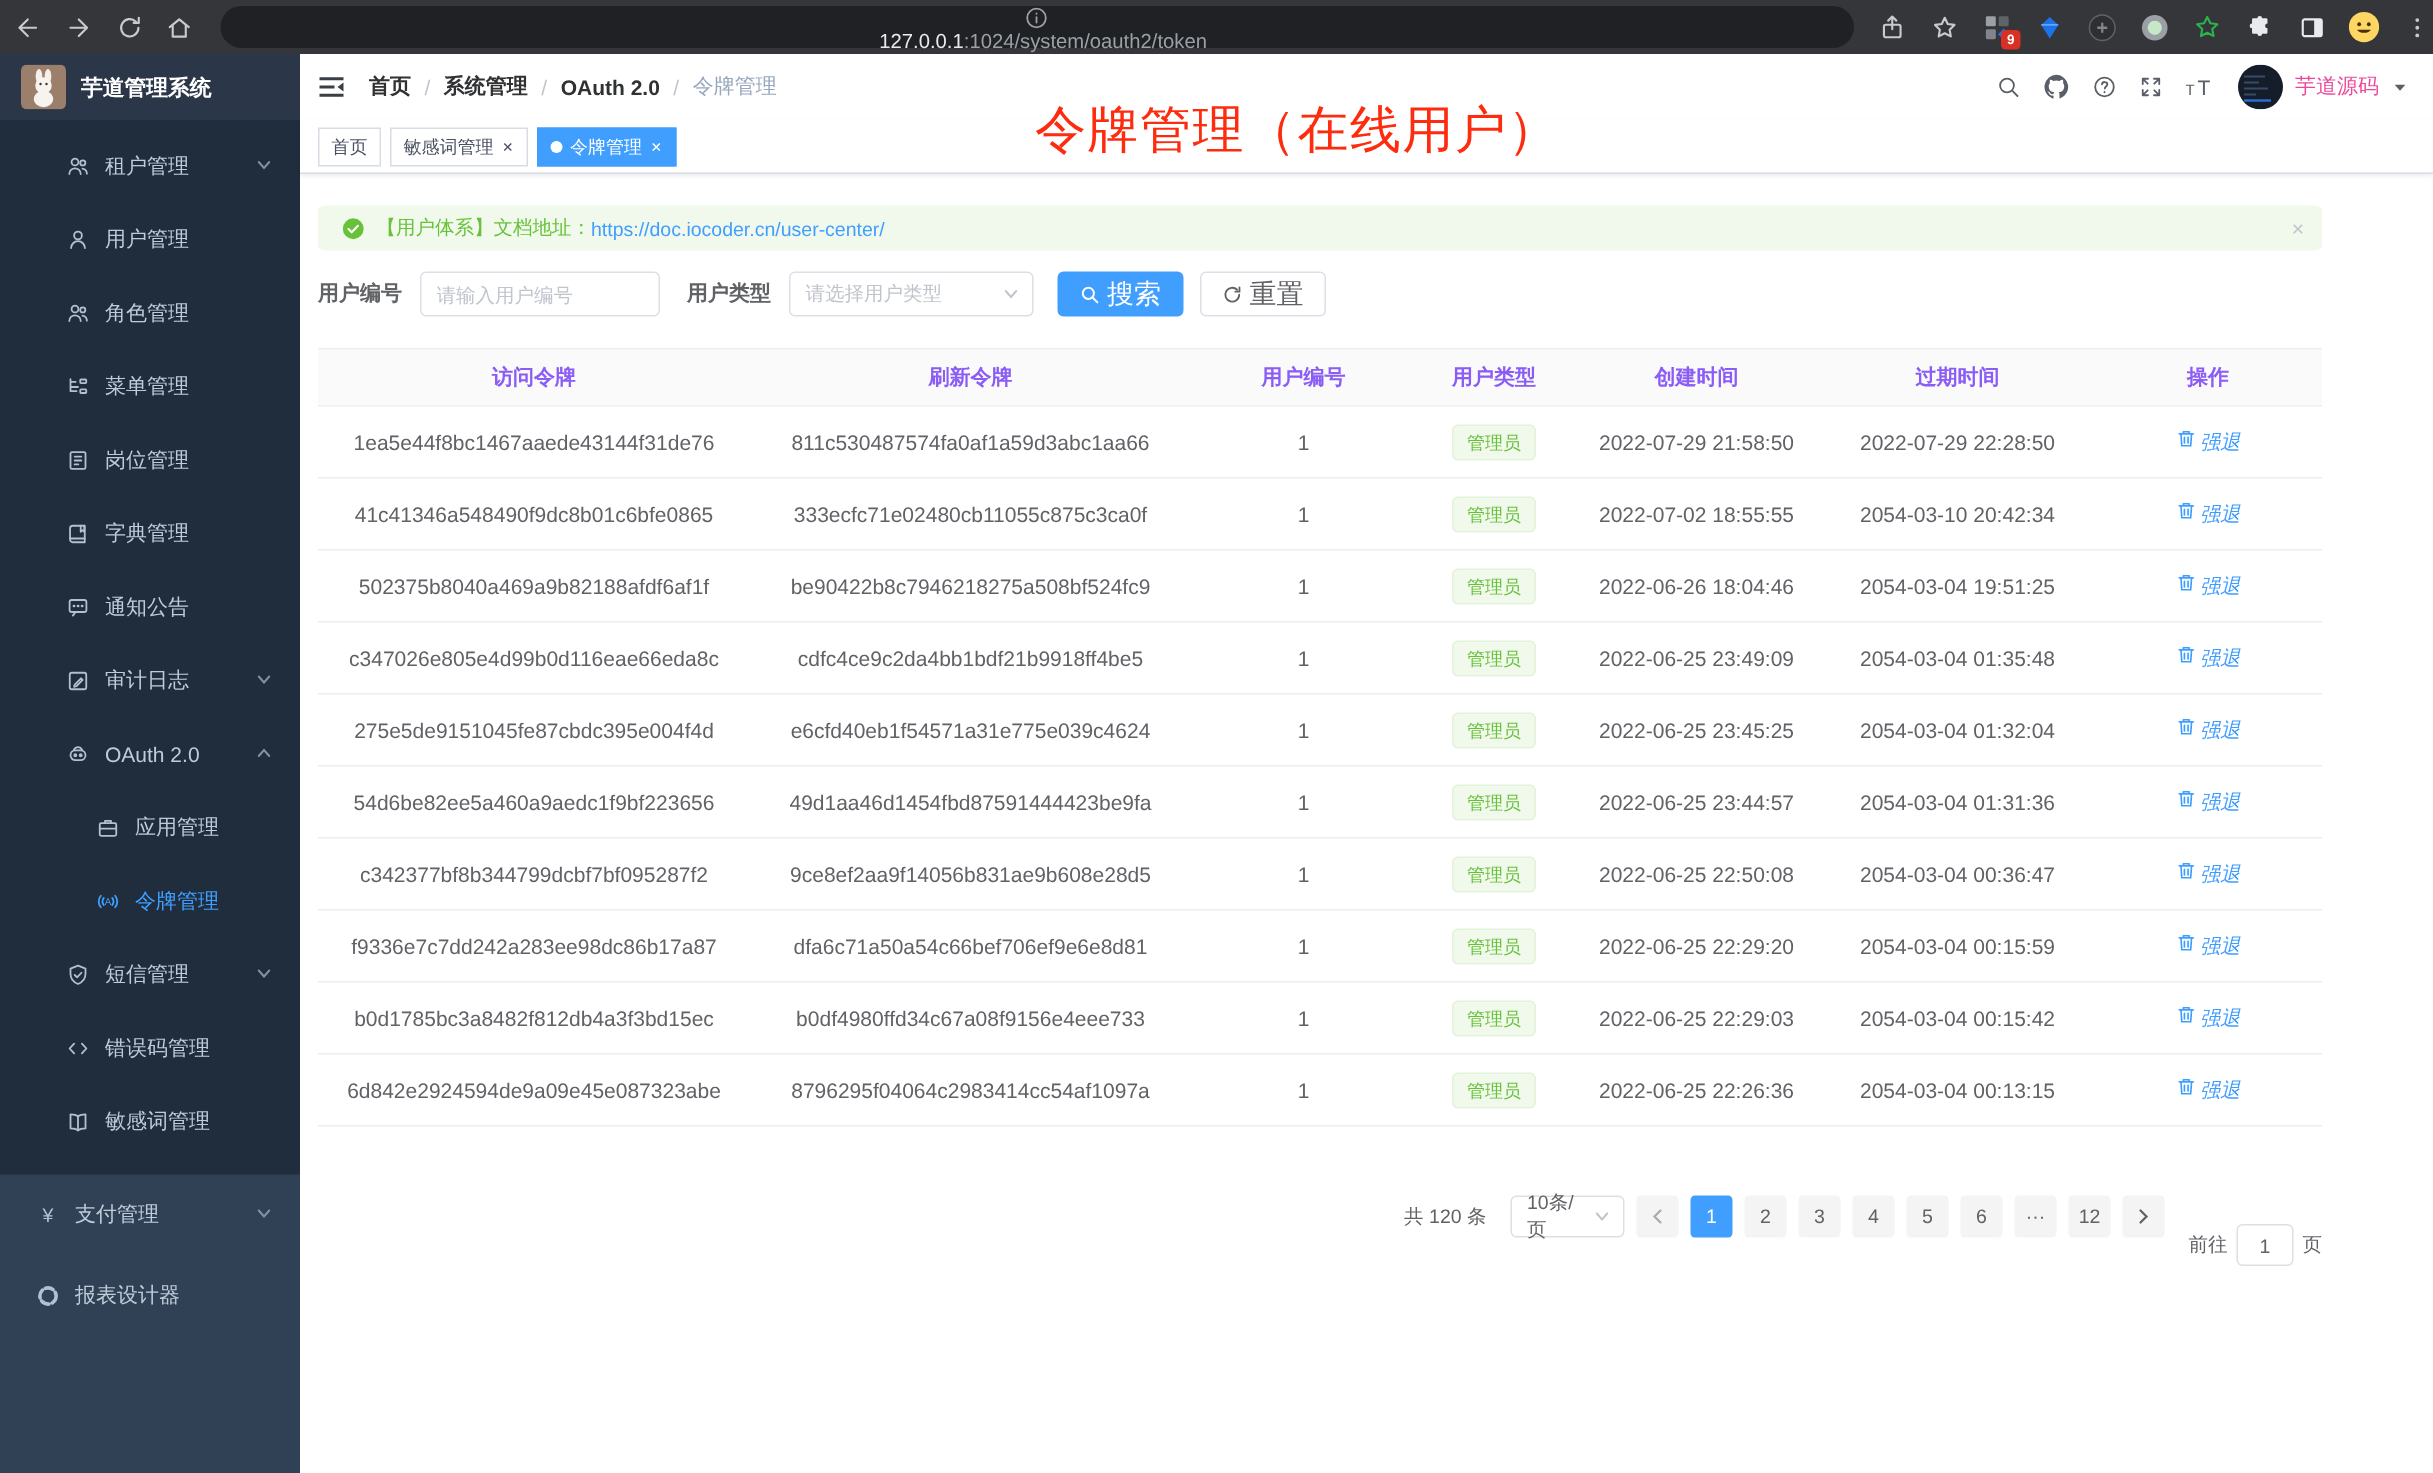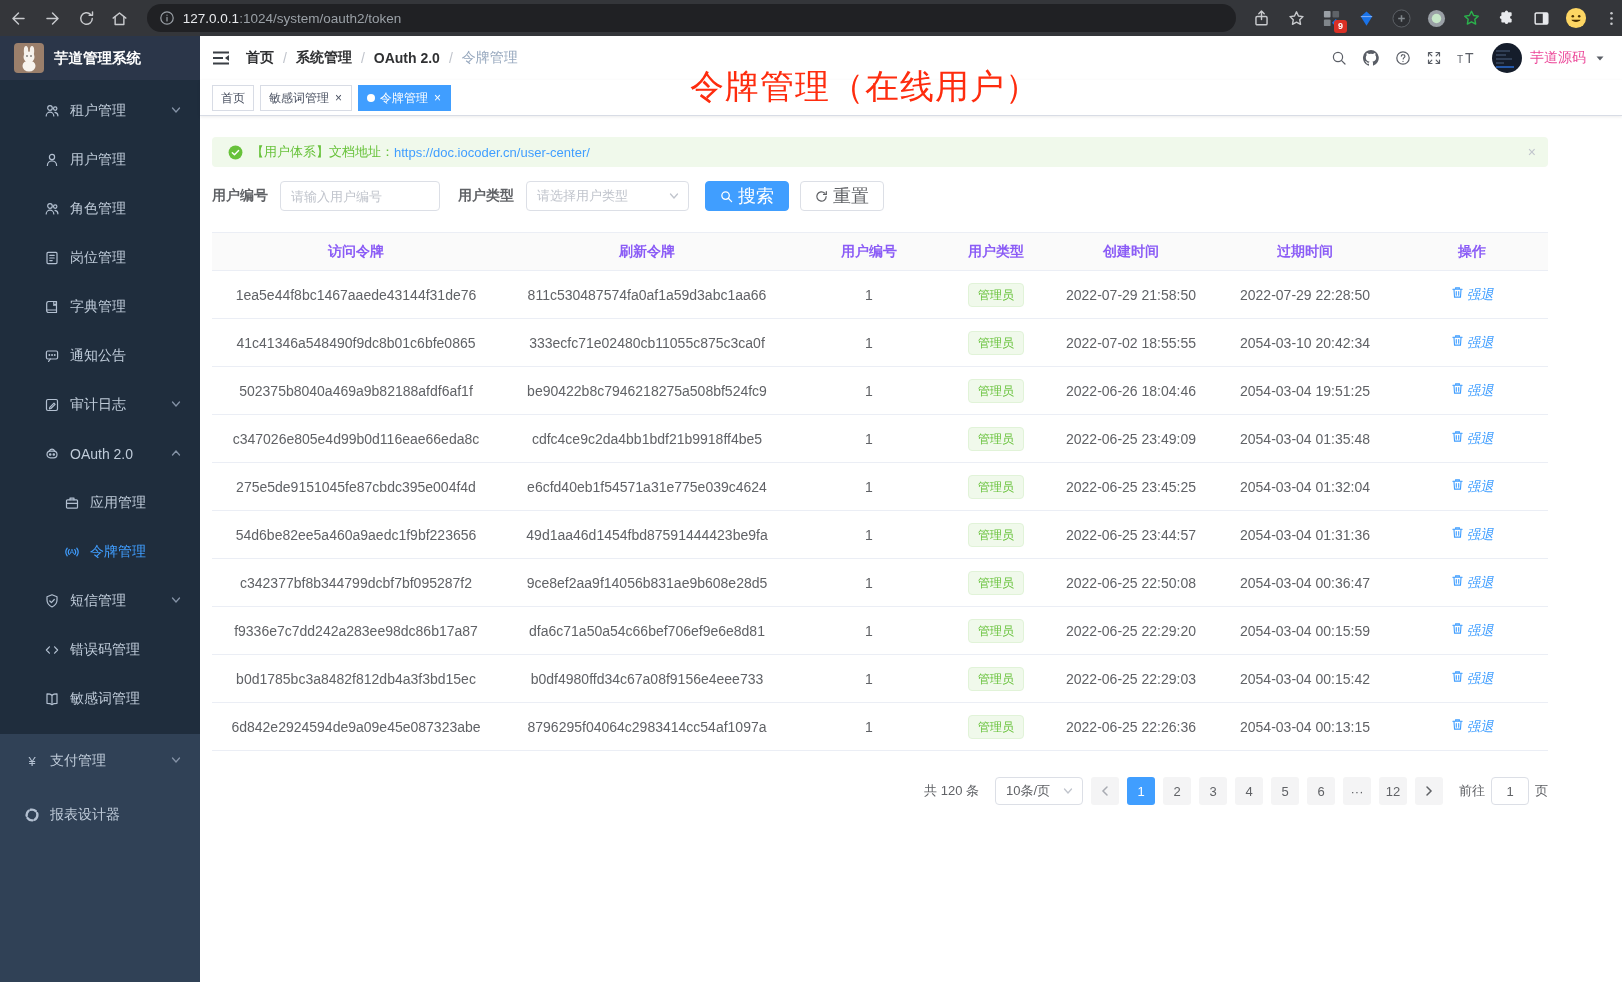--- a/index.html
+++ b/index.html
@@ -4,21 +4,21 @@
 <style>
   * { margin:0; padding:0; box-sizing:border-box; }
   html,body { width:1622px; height:982px; overflow:hidden; }
   body { font-family:"Liberation Sans","DejaVu Sans",sans-serif; position:relative; background:#fff; }
   .icn { display:inline-flex; align-items:center; justify-content:center; flex:none; }
   .icn svg { display:block; }
 
   
   .chrome { position:absolute; left:0; top:0; width:1622px; height:36px; background:#34363a; display:flex; align-items:center; color:#c8cacd; }
   .chrome .navbtn { width:30px; height:30px; display:flex; align-items:center; justify-content:center; margin-left:4px; color:#c8cacd; cursor:pointer; }
-  .omnibox { margin-left:12px; width:1100px; height:28px; background:#202124; border-radius:14px; display:flex; align-items:center; padding:0 12px; color:#9aa0a6; }
+  .omnibox { margin-left:12px; width:1100px; height:28px; background:#202124; border-radius:14px; display:flex; align-items:center; padding:0 12px; color:#9aa0a6;flex-direction:column; }
   .omnibox .url { font-size:13.5px; margin-left:8px; white-space:nowrap; }
   .omnibox .url b { color:#e8eaed; font-weight:normal; }
   .chrome-right { display:flex; align-items:center; margin-left:14px; gap:13px; }
   .ext { position:relative; width:22px; height:22px; display:flex; align-items:center; justify-content:center; }
   .badge { position:absolute; right:-5px; bottom:-4px; background:#d93025; color:#fff; font-size:9px; line-height:1; padding:2px 4px; border-radius:3px; font-weight:bold; }
 
   
   .app { position:absolute; top:36px; left:0; width:1622px; height:946px; display:flex; }
   .sidebar { width:200px; height:100%; background:#304156; flex:none; color:#bfcbd9; }
   .logo-bar { height:44px; background:#2b3649; display:flex; align-items:center; padding-left:14px; gap:10px; }
@@ -70,27 +70,27 @@
   .btn.primary { background:#409eff; border-color:#409eff; color:#fff; }
 
   table.grid { margin-top:20px; width:1336px; border-collapse:collapse; table-layout:fixed; font-size:14px; color:#606266; }
   table.grid th { height:38px; background:#fafafa; font-weight:600; color:#8b5cf6; border-top:1px solid #ebeef5; border-bottom:1px solid #ebeef5; font-size:14px; }
   table.grid td { height:48px; text-align:center; border-bottom:1px solid #ebeef5; white-space:nowrap; overflow:hidden; }
   .tag-success { display:inline-block; background:#f0f9eb; border:1px solid #e1f3d8; color:#67c23a; font-size:12px; line-height:1; padding:5px 9px; border-radius:4px; }
   .op-link { color:#409eff; cursor:pointer; display:inline-flex; align-items:flex-start; gap:3px; font-size:13.5px;font-style:italic; }
 
   .pager { width:1336px; margin-top:26px; display:flex; align-items:center; justify-content:flex-end; font-size:13px; color:#606266; gap:8px; }
   .pager .total { margin-right:8px; }
-  .psize { width:88px; height:28px; border:1px solid #dcdfe6; border-radius:4px; display:flex; align-items:center; justify-content:space-between; padding:0 8px 0 10px; color:#606266; cursor:pointer; }
+  .psize { width:76px; height:28px; border:1px solid #dcdfe6; border-radius:4px; display:flex; align-items:center; justify-content:space-between; padding:0 8px 0 10px; color:#606266; cursor:pointer; }
   .psize .chev { color:#c0c4cc; }
   .pbtn { min-width:28px; height:28px; border:none; border-radius:3px; background:#f4f4f5; color:#606266; font-size:13px; display:inline-flex; align-items:center; justify-content:center; cursor:pointer; font-family:inherit; padding:0 4px; }
   .pbtn.active { background:#409eff; color:#fff; }
   .pbtn.nav { color:#a8abb2; }
   .pbtn.nav.en { color:#606266; }
-  .goto { display:flex; align-items:center; gap:6px; margin-left:8px; }
+  .goto { display:flex; align-items:center; gap:6px; margin-left:8px;margin-top:39px; }
   .goto input { width:38px; height:28px; border:1px solid #dcdfe6; border-radius:4px; text-align:center; font-size:13px; color:#606266; font-family:inherit; }
 
   .annotation { position:absolute; left:690px; top:64px; font-size:34px; font-weight:500; z-index:50; white-space:nowrap; letter-spacing:1px; }
 </style>
 </head>
 <body>
 
 <div class="chrome">
   <span class="navbtn">
       <span class="icn">
@@ -270,20 +270,30 @@
         <div class="m-item lv2">
           <span class="icn ">
             <svg viewBox="0 0 16 16" width="16" height="16" fill="none" stroke="currentColor" stroke-width="1.2" stroke-linecap="round" stroke-linejoin="round">
               <circle cx="6" cy="5" r="2.3"></circle>
               <path d="M2.2 13c0-2.1 1.7-3.8 3.8-3.8s3.8 1.7 3.8 3.8"></path>
               <circle cx="11.2" cy="5.6" r="1.7"></circle>
               <path d="M11 9.4c1.7.3 2.9 1.7 2.9 3.4"></path>
             </svg>
           </span>
           <span>角色管理</span>
+        </div>
+        <div class="m-item lv2">
+          <span class="icn ">
+            <svg viewBox="0 0 16 16" width="16" height="16" fill="none" stroke="currentColor" stroke-width="1.2" stroke-linecap="round" stroke-linejoin="round">
+              <path d="M3 2.8v8M3 4.6h3.4M3 8h5M3 10.8h4"></path>
+              <rect x="9.5" y="3" width="4" height="2.4" rx=".5"></rect>
+              <rect x="9.5" y="9.6" width="4" height="2.4" rx=".5"></rect>
+            </svg>
+          </span>
+          <span>菜单管理</span>
         </div>
         <div class="m-item lv2">
           <span class="icn ">
             <svg viewBox="0 0 16 16" width="16" height="16" fill="none" stroke="currentColor" stroke-width="1.2" stroke-linecap="round" stroke-linejoin="round">
               <rect x="3" y="2.4" width="10" height="11.2" rx="1"></rect>
               <path d="M5.8 5.4h4.4M5.8 8h4.4M5.8 10.6h2.4"></path>
             </svg>
           </span>
           <span>岗位管理</span>
         </div>

